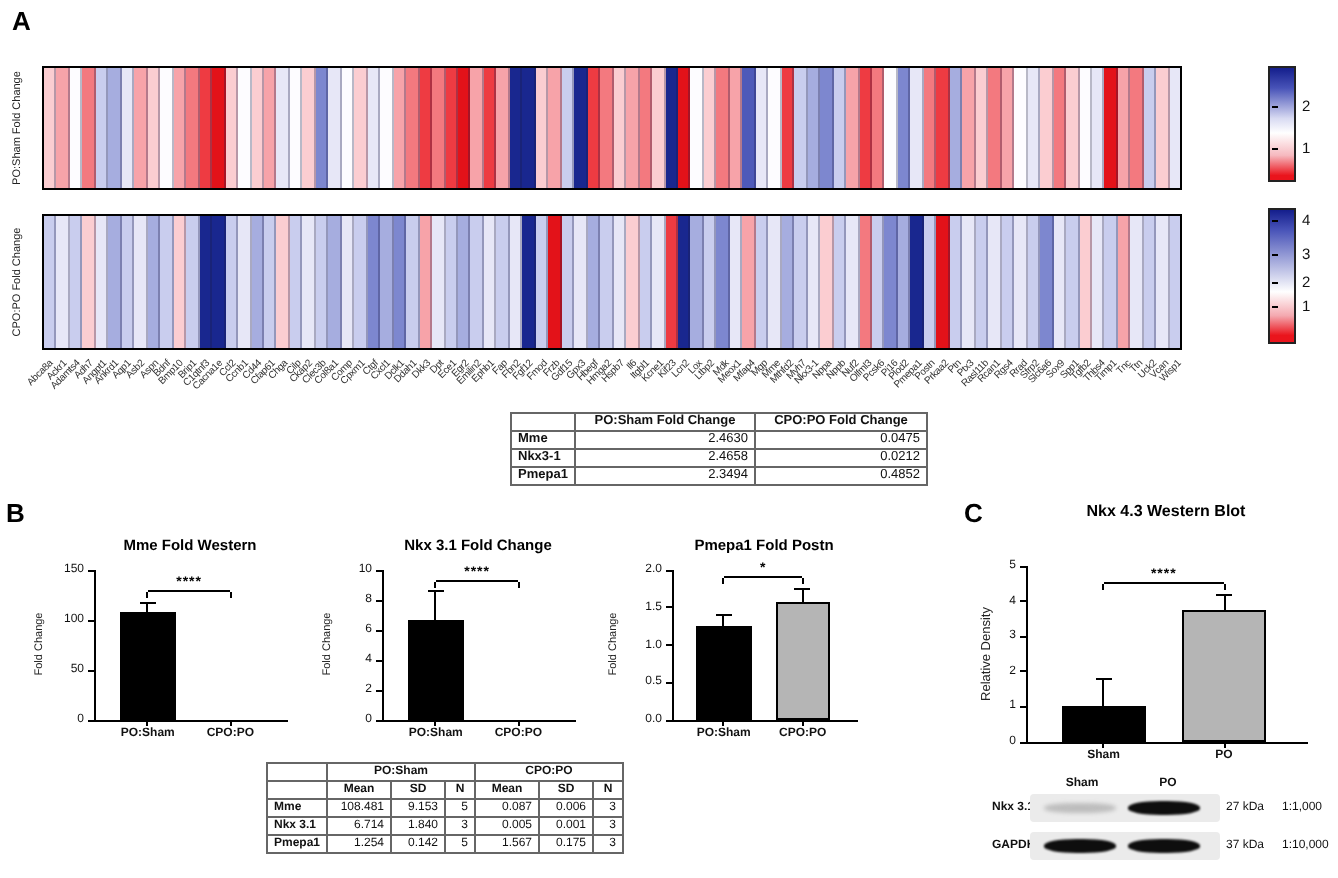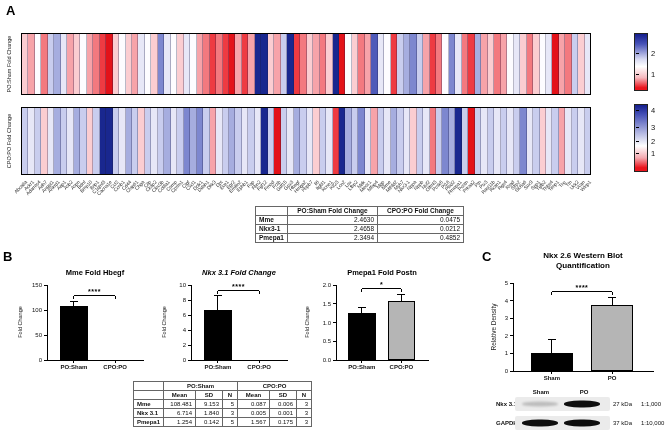--- a/index.html
+++ b/index.html
@@ -548,21 +548,21 @@
         <tr>
           <th class="rowname">Pmepa1</th>
           <td class="val">2.3494</td>
           <td class="val">0.4852</td>
         </tr>
       </tbody>
     </table>
 
   <div class="plabel" style="left:3px;top:249px;">B</div>
 
-  <div class="chart-title" style="left:37px;top:268px;width:116px;">Mme Fold Hbegf</div>
+  <div class="chart-title" style="left:37px;top:268px;width:116px;">Mme Fold Western</div>
   <div class="vlab" style="left:-5px;top:319px;width:50px;">Fold Change</div>
   <div class="barchart" style="left:47px;top:285px;width:96px;height:75px;">
       <div class="ytick-mark" style="bottom: calc(0% - 0.5px);"></div>
       <div class="ytick-label" style="bottom: 0%;">0</div>
       <div class="ytick-mark" style="bottom: calc(33.3333% - 0.5px);"></div>
       <div class="ytick-label" style="bottom: 33.3333%;">50</div>
       <div class="ytick-mark" style="bottom: calc(66.6667% - 0.5px);"></div>
       <div class="ytick-label" style="bottom: 66.6667%;">100</div>
       <div class="ytick-mark" style="bottom: calc(100% - 0.5px);"></div>
       <div class="ytick-label" style="bottom: 100%;">150</div>
@@ -572,21 +572,21 @@
       <div class="xtick-mark" style="left: calc(27% - 0.5px);"></div>
       <div class="xtick-label" style="left: 2%; width: 50%;">PO:Sham</div>
       <div class="xtick-mark" style="left: calc(70% - 0.5px);"></div>
       <div class="xtick-label" style="left: 45%; width: 50%;">CPO:PO</div>
       <div class="sig-line" style="left: 27%; width: 43%; bottom: 85.4227%;"></div>
       <div class="sig-drop" style="left: calc(27% - 0.5px); bottom: calc(85.4227% - 3px);"></div>
       <div class="sig-drop" style="left: calc(70% - 0.5px); bottom: calc(85.4227% - 3px);"></div>
       <div class="sig-stars" style="left: 28.5%; width: 40%; bottom: calc(85.4227% + 1px);">****</div>
     </div>
 
-  <div class="chart-title" style="left:181px;top:268px;width:116px;font-style:italic;">Nkx 3.1 Fold Change</div>
+  <div class="chart-title" style="left:181px;top:268px;width:116px;">Nkx 3.1 Fold Change</div>
   <div class="vlab" style="left:139px;top:319px;width:50px;">Fold Change</div>
   <div class="barchart" style="left:191px;top:285px;width:96px;height:75px;">
       <div class="ytick-mark" style="bottom: calc(0% - 0.5px);"></div>
       <div class="ytick-label" style="bottom: 0%;">0</div>
       <div class="ytick-mark" style="bottom: calc(20% - 0.5px);"></div>
       <div class="ytick-label" style="bottom: 20%;">2</div>
       <div class="ytick-mark" style="bottom: calc(40% - 0.5px);"></div>
       <div class="ytick-label" style="bottom: 40%;">4</div>
       <div class="ytick-mark" style="bottom: calc(60% - 0.5px);"></div>
       <div class="ytick-label" style="bottom: 60%;">6</div>
@@ -685,22 +685,21 @@
           <td class="val">0.142</td>
           <td class="val">5</td>
           <td class="val">1.567</td>
           <td class="val">0.175</td>
           <td class="val">3</td>
         </tr>
       </tbody>
     </table>
 
   <div class="plabel" style="left:482px;top:249px;">C</div>
-  <div class="chart-title" style="left:513px;top:251px;width:140px;font-size:8px;">Nkx 2.6 Western Blot</div>
-  <div class="chart-title" style="left:513px;top:261px;width:140px;font-size:8px;">Quantification</div>
+  <div class="chart-title" style="left:513px;top:251px;width:140px;font-size:8px;">Nkx 4.3 Western Blot</div>
   <div class="vlab" style="left:464px;top:324px;width:60px;font-size:6.5px;">Relative Density</div>
   <div class="barchart" style="left:513px;top:283px;width:140px;height:88px;">
       <div class="ytick-mark" style="bottom: calc(0% - 0.5px);"></div>
       <div class="ytick-label" style="bottom: 0%;">0</div>
       <div class="ytick-mark" style="bottom: calc(20% - 0.5px);"></div>
       <div class="ytick-label" style="bottom: 20%;">1</div>
       <div class="ytick-mark" style="bottom: calc(40% - 0.5px);"></div>
       <div class="ytick-label" style="bottom: 40%;">2</div>
       <div class="ytick-mark" style="bottom: calc(60% - 0.5px);"></div>
       <div class="ytick-label" style="bottom: 60%;">3</div>

